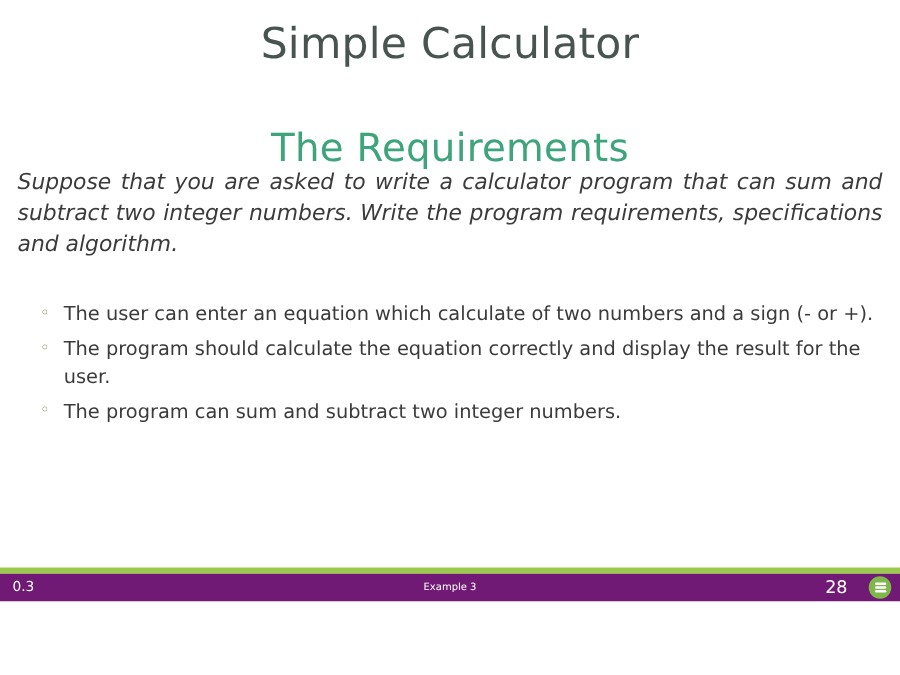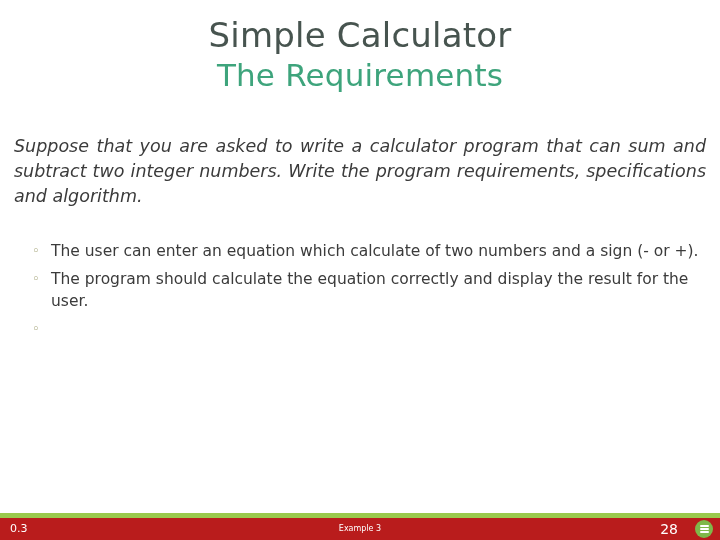--- a/index.html
+++ b/index.html
@@ -11,21 +11,21 @@
     height: 540px;
     background: #ffffff;
     font-family: "DejaVu Sans", sans-serif;
     overflow: hidden;
     position: relative;
   }
   .slide {
     position: absolute;
     top: 0; left: 0;
     width: 720px;
-    height: 540px;
+    height: 481px;
     background: #ffffff;
   }
 
   
   .title-block {
     padding-top: 14px;
     text-align: center;
   }
   .title-line1 {
     font-size: 34px;
@@ -33,20 +33,21 @@
     color: #47544f;
     font-weight: 400;
     letter-spacing: 0.2px;
   }
   .title-line2 {
     font-size: 31px;
     line-height: 38px;
     color: #3ea47c;
     font-weight: 400;
     letter-spacing: 0.2px;
+    margin-top: 44px;
   }
 
   
   .body-copy {
     position: absolute;
     top: 116px;
     left: 14px;
     width: 692px;
     font-size: 17.5px;
     line-height: 25px;
@@ -108,21 +109,21 @@
     top: 0; left: 0;
     width: 720px;
     height: 5px;
     background: #9ac94c;
   }
   .footer-bar {
     position: absolute;
     top: 5px; left: 0;
     width: 720px;
     height: 22px;
-    background: #b91c1c;
+    background: #701a75;
   }
   .footer-left {
     position: absolute;
     left: 10px;
     top: 4px;
     font-size: 11px;
     line-height: 14px;
     color: #ffffff;
   }
   .footer-center {
@@ -186,20 +187,21 @@
     <li class="bullet-item">
       <span class="bullet-marker">◦</span>
       <span>The user can enter an equation which calculate of two numbers and a sign (- or +).</span>
     </li>
     <li class="bullet-item">
       <span class="bullet-marker">◦</span>
       <span>The program should calculate the equation correctly and display the result for the user.</span>
     </li>
     <li class="bullet-item">
       <span class="bullet-marker">◦</span>
+      <span>The program can sum and subtract two integer numbers.</span>
     </li>
   </ul>
 
   <div class="footer">
     <div class="footer-strip"></div>
     <div class="footer-bar">
       <span class="footer-left">0.3</span>
       <span class="footer-center">Example 3</span>
       <span class="footer-right">28</span>
       <span class="footer-icon">

